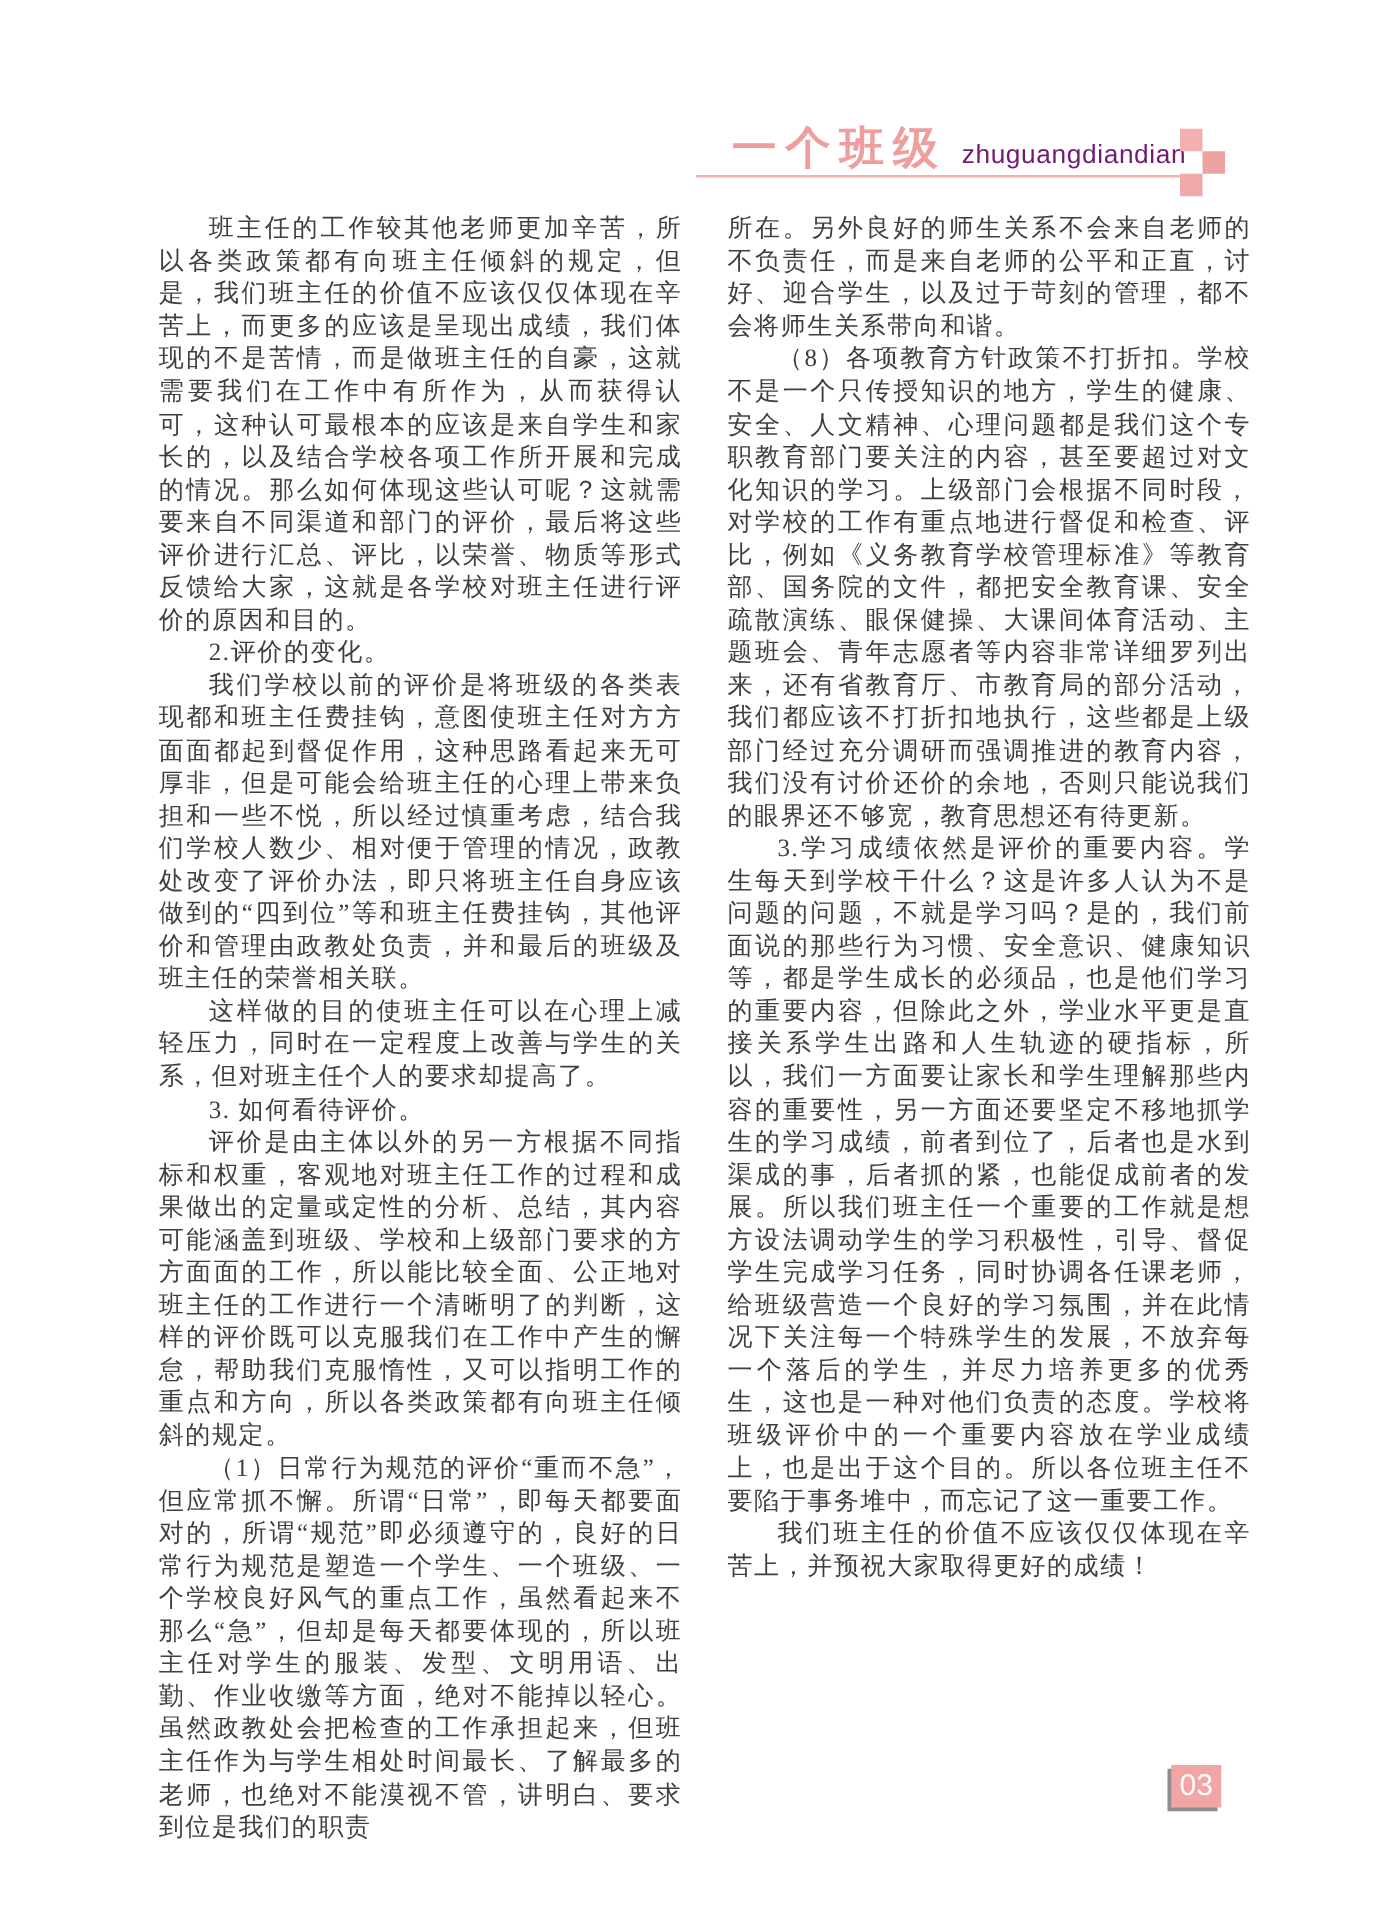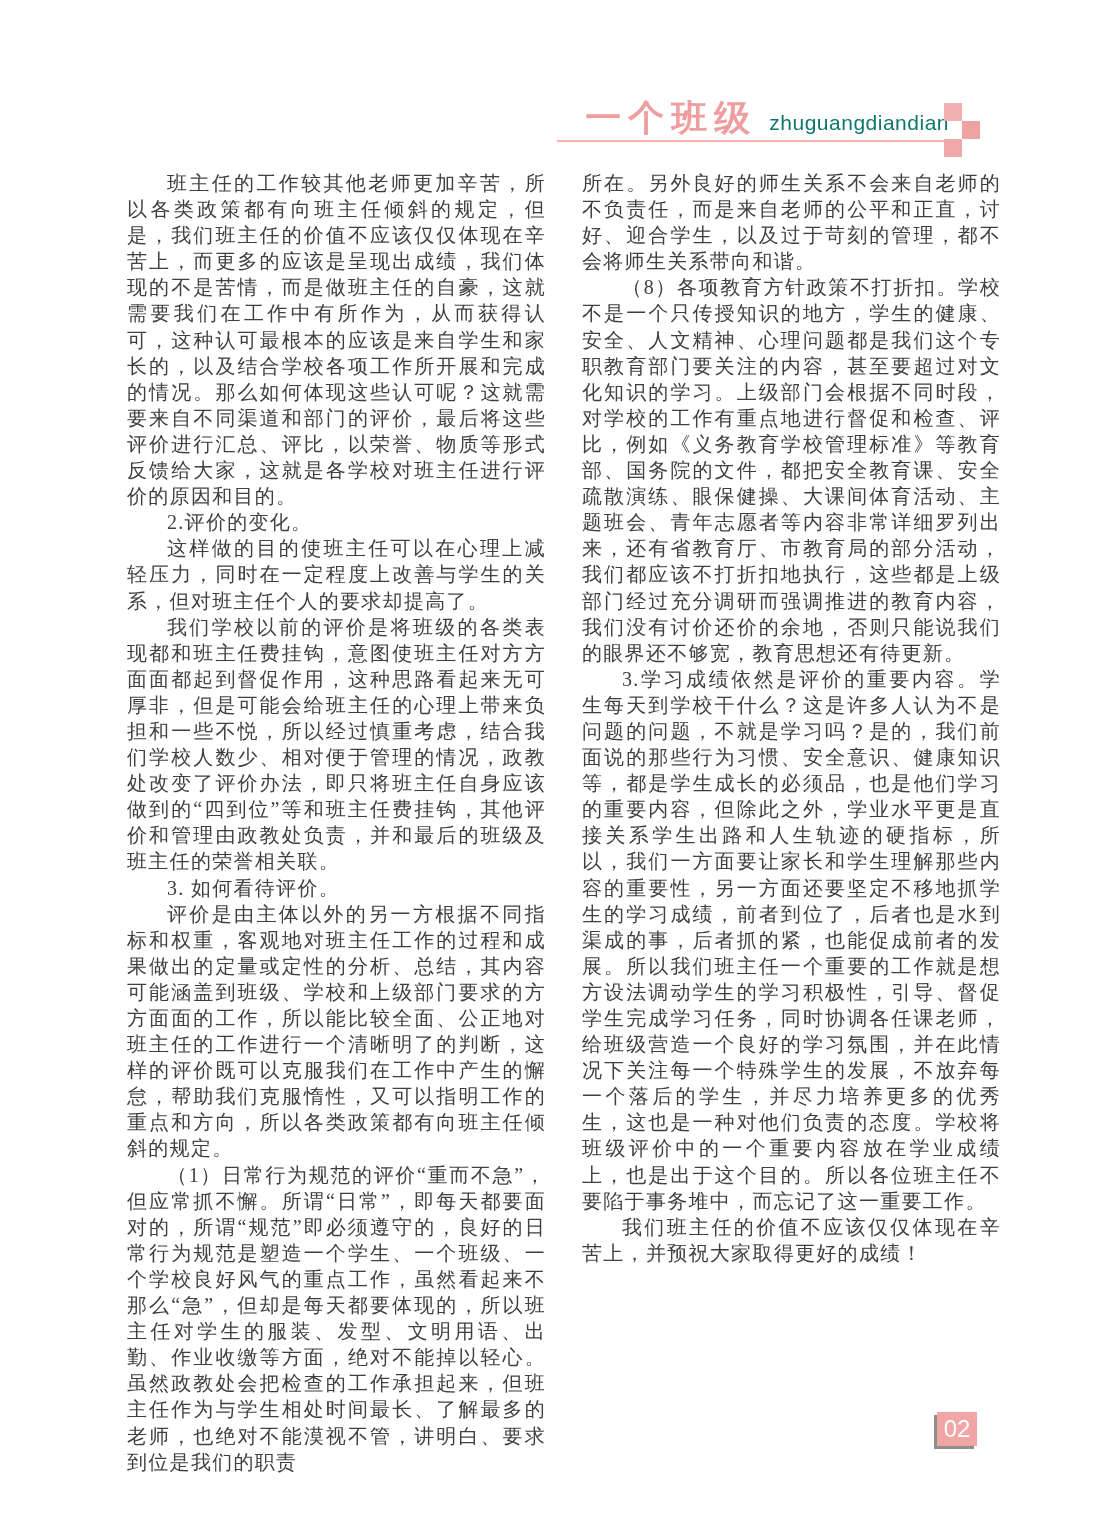--- a/index.html
+++ b/index.html
@@ -27,21 +27,21 @@
     font-family:"Liberation Sans","DejaVu Sans",sans-serif;
     font-weight:bold;
     font-size:36px;
     letter-spacing:7px;
     color:#ee9e9e;
   }
   .header-pinyin{
     font-family:"Liberation Sans","DejaVu Sans",sans-serif;
     font-size:21px;
     letter-spacing:0.5px;
-    color:#0f766e;
+    color:#701a75;
   }
   .header-rule{
     position:absolute;
     left:557px; top:140px;
     width:390px; height:2px;
     background:#f2b2b2;
   }
   .pixel-deco{position:absolute;left:0;top:0;width:0;height:0;}
   .sq{position:absolute;width:18px;height:18px;}
   .sq1{left:944px;top:103px;background:#f4b0b0;}
@@ -98,29 +98,29 @@
   <div class="pixel-deco">
     <span class="sq sq1"></span>
     <span class="sq sq2"></span>
     <span class="sq sq3"></span>
   </div>
 
   <main class="columns">
     <div class="col">
       <p class="para">班主任的工作较其他老师更加辛苦，所以各类政策都有向班主任倾斜的规定，但是，我们班主任的价值不应该仅仅体现在辛苦上，而更多的应该是呈现出成绩，我们体现的不是苦情，而是做班主任的自豪，这就需要我们在工作中有所作为，从而获得认可，这种认可最根本的应该是来自学生和家长的，以及结合学校各项工作所开展和完成的情况。那么如何体现这些认可呢？这就需要来自不同渠道和部门的评价，最后将这些评价进行汇总、评比，以荣誉、物质等形式反馈给大家，这就是各学校对班主任进行评价的原因和目的。</p>
       <p class="para">2.评价的变化。</p>
+      <p class="para">我们学校以前的评价是将班级的各类表现都和班主任费挂钩，意图使班主任对方方面面都起到督促作用，这种思路看起来无可厚非，但是可能会给班主任的心理上带来负担和一些不悦，所以经过慎重考虑，结合我们学校人数少、相对便于管理的情况，政教处改变了评价办法，即只将班主任自身应该做到的“四到位”等和班主任费挂钩，其他评价和管理由政教处负责，并和最后的班级及班主任的荣誉相关联。</p>
       <p class="para">这样做的目的使班主任可以在心理上减轻压力，同时在一定程度上改善与学生的关系，但对班主任个人的要求却提高了。</p>
-      <p class="para">我们学校以前的评价是将班级的各类表现都和班主任费挂钩，意图使班主任对方方面面都起到督促作用，这种思路看起来无可厚非，但是可能会给班主任的心理上带来负担和一些不悦，所以经过慎重考虑，结合我们学校人数少、相对便于管理的情况，政教处改变了评价办法，即只将班主任自身应该做到的“四到位”等和班主任费挂钩，其他评价和管理由政教处负责，并和最后的班级及班主任的荣誉相关联。</p>
       <p class="para">3. 如何看待评价。</p>
       <p class="para">评价是由主体以外的另一方根据不同指标和权重，客观地对班主任工作的过程和成果做出的定量或定性的分析、总结，其内容可能涵盖到班级、学校和上级部门要求的方方面面的工作，所以能比较全面、公正地对班主任的工作进行一个清晰明了的判断，这样的评价既可以克服我们在工作中产生的懈怠，帮助我们克服惰性，又可以指明工作的重点和方向，所以各类政策都有向班主任倾斜的规定。</p>
       <p class="para">（1）日常行为规范的评价“重而不急”，但应常抓不懈。所谓“日常”，即每天都要面对的，所谓“规范”即必须遵守的，良好的日常行为规范是塑造一个学生、一个班级、一个学校良好风气的重点工作，虽然看起来不那么“急”，但却是每天都要体现的，所以班主任对学生的服装、发型、文明用语、出勤、作业收缴等方面，绝对不能掉以轻心。虽然政教处会把检查的工作承担起来，但班主任作为与学生相处时间最长、了解最多的老师，也绝对不能漠视不管，讲明白、要求到位是我们的职责</p>
     </div>
     <div class="col">
       <p class="para noindent">所在。另外良好的师生关系不会来自老师的不负责任，而是来自老师的公平和正直，讨好、迎合学生，以及过于苛刻的管理，都不会将师生关系带向和谐。</p>
       <p class="para">（8）各项教育方针政策不打折扣。学校不是一个只传授知识的地方，学生的健康、安全、人文精神、心理问题都是我们这个专职教育部门要关注的内容，甚至要超过对文化知识的学习。上级部门会根据不同时段，对学校的工作有重点地进行督促和检查、评比，例如《义务教育学校管理标准》等教育部、国务院的文件，都把安全教育课、安全疏散演练、眼保健操、大课间体育活动、主题班会、青年志愿者等内容非常详细罗列出来，还有省教育厅、市教育局的部分活动，我们都应该不打折扣地执行，这些都是上级部门经过充分调研而强调推进的教育内容，我们没有讨价还价的余地，否则只能说我们的眼界还不够宽，教育思想还有待更新。</p>
       <p class="para">3.学习成绩依然是评价的重要内容。学生每天到学校干什么？这是许多人认为不是问题的问题，不就是学习吗？是的，我们前面说的那些行为习惯、安全意识、健康知识等，都是学生成长的必须品，也是他们学习的重要内容，但除此之外，学业水平更是直接关系学生出路和人生轨迹的硬指标，所以，我们一方面要让家长和学生理解那些内容的重要性，另一方面还要坚定不移地抓学生的学习成绩，前者到位了，后者也是水到渠成的事，后者抓的紧，也能促成前者的发展。所以我们班主任一个重要的工作就是想方设法调动学生的学习积极性，引导、督促学生完成学习任务，同时协调各任课老师，给班级营造一个良好的学习氛围，并在此情况下关注每一个特殊学生的发展，不放弃每一个落后的学生，并尽力培养更多的优秀生，这也是一种对他们负责的态度。学校将班级评价中的一个重要内容放在学业成绩上，也是出于这个目的。所以各位班主任不要陷于事务堆中，而忘记了这一重要工作。</p>
       <p class="para">我们班主任的价值不应该仅仅体现在辛苦上，并预祝大家取得更好的成绩！</p>
     </div>
   </main>
 
-  <div class="page-number">02</div>
+  <div class="page-number">03</div>
 
 </div>
 
 </body></html>

